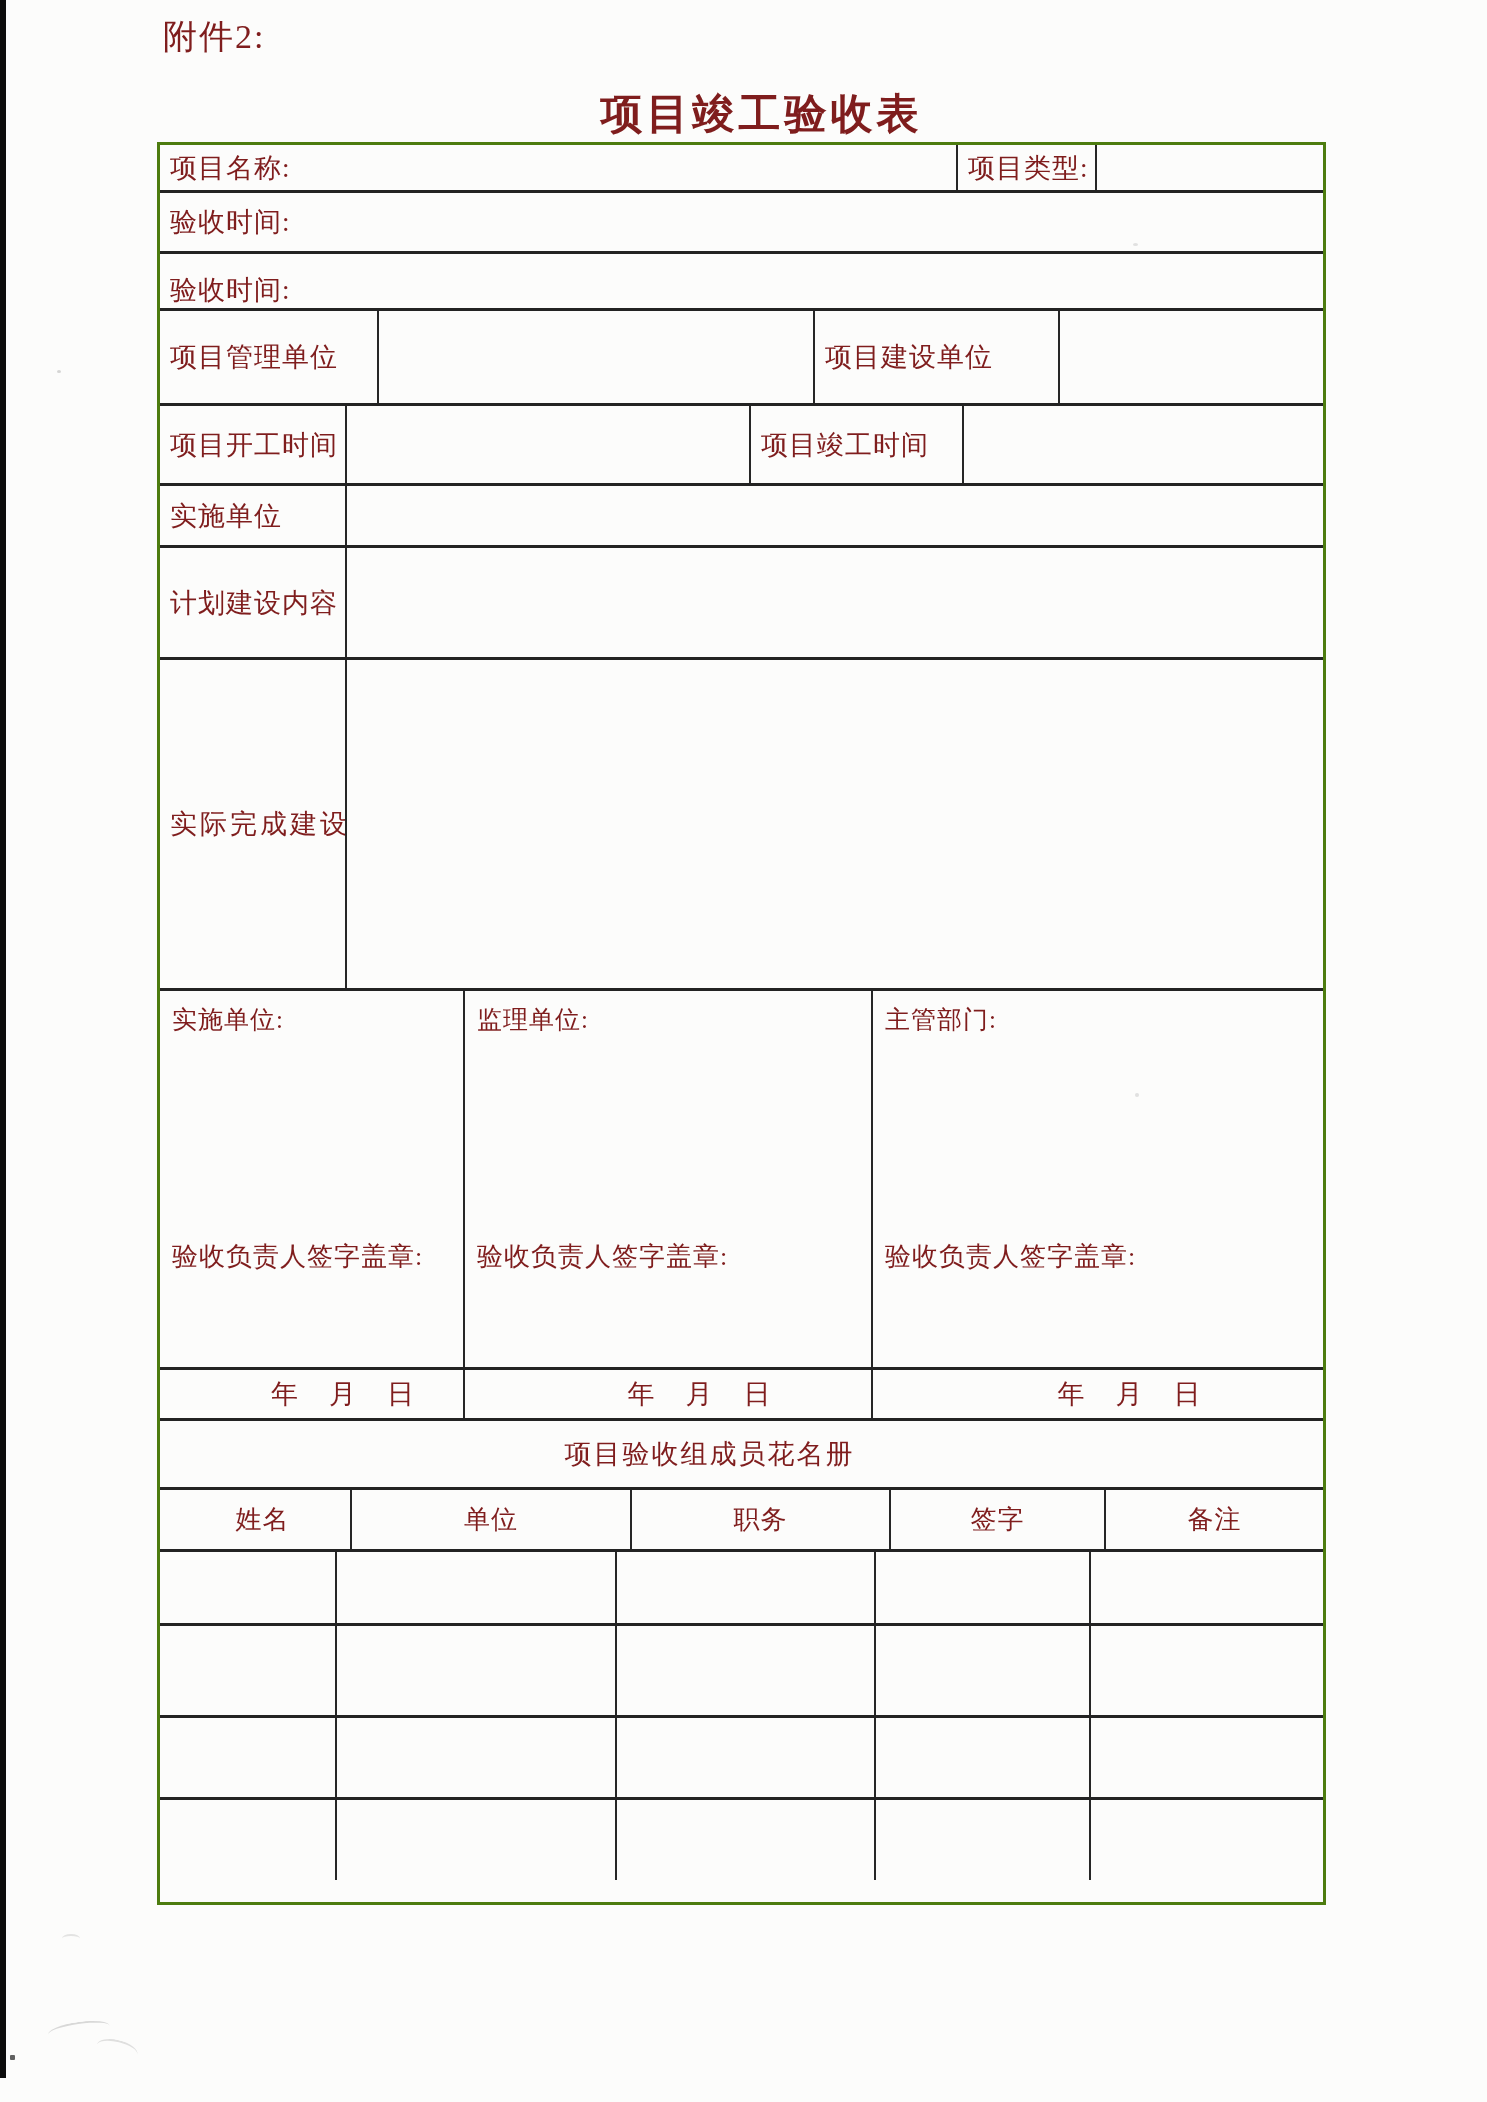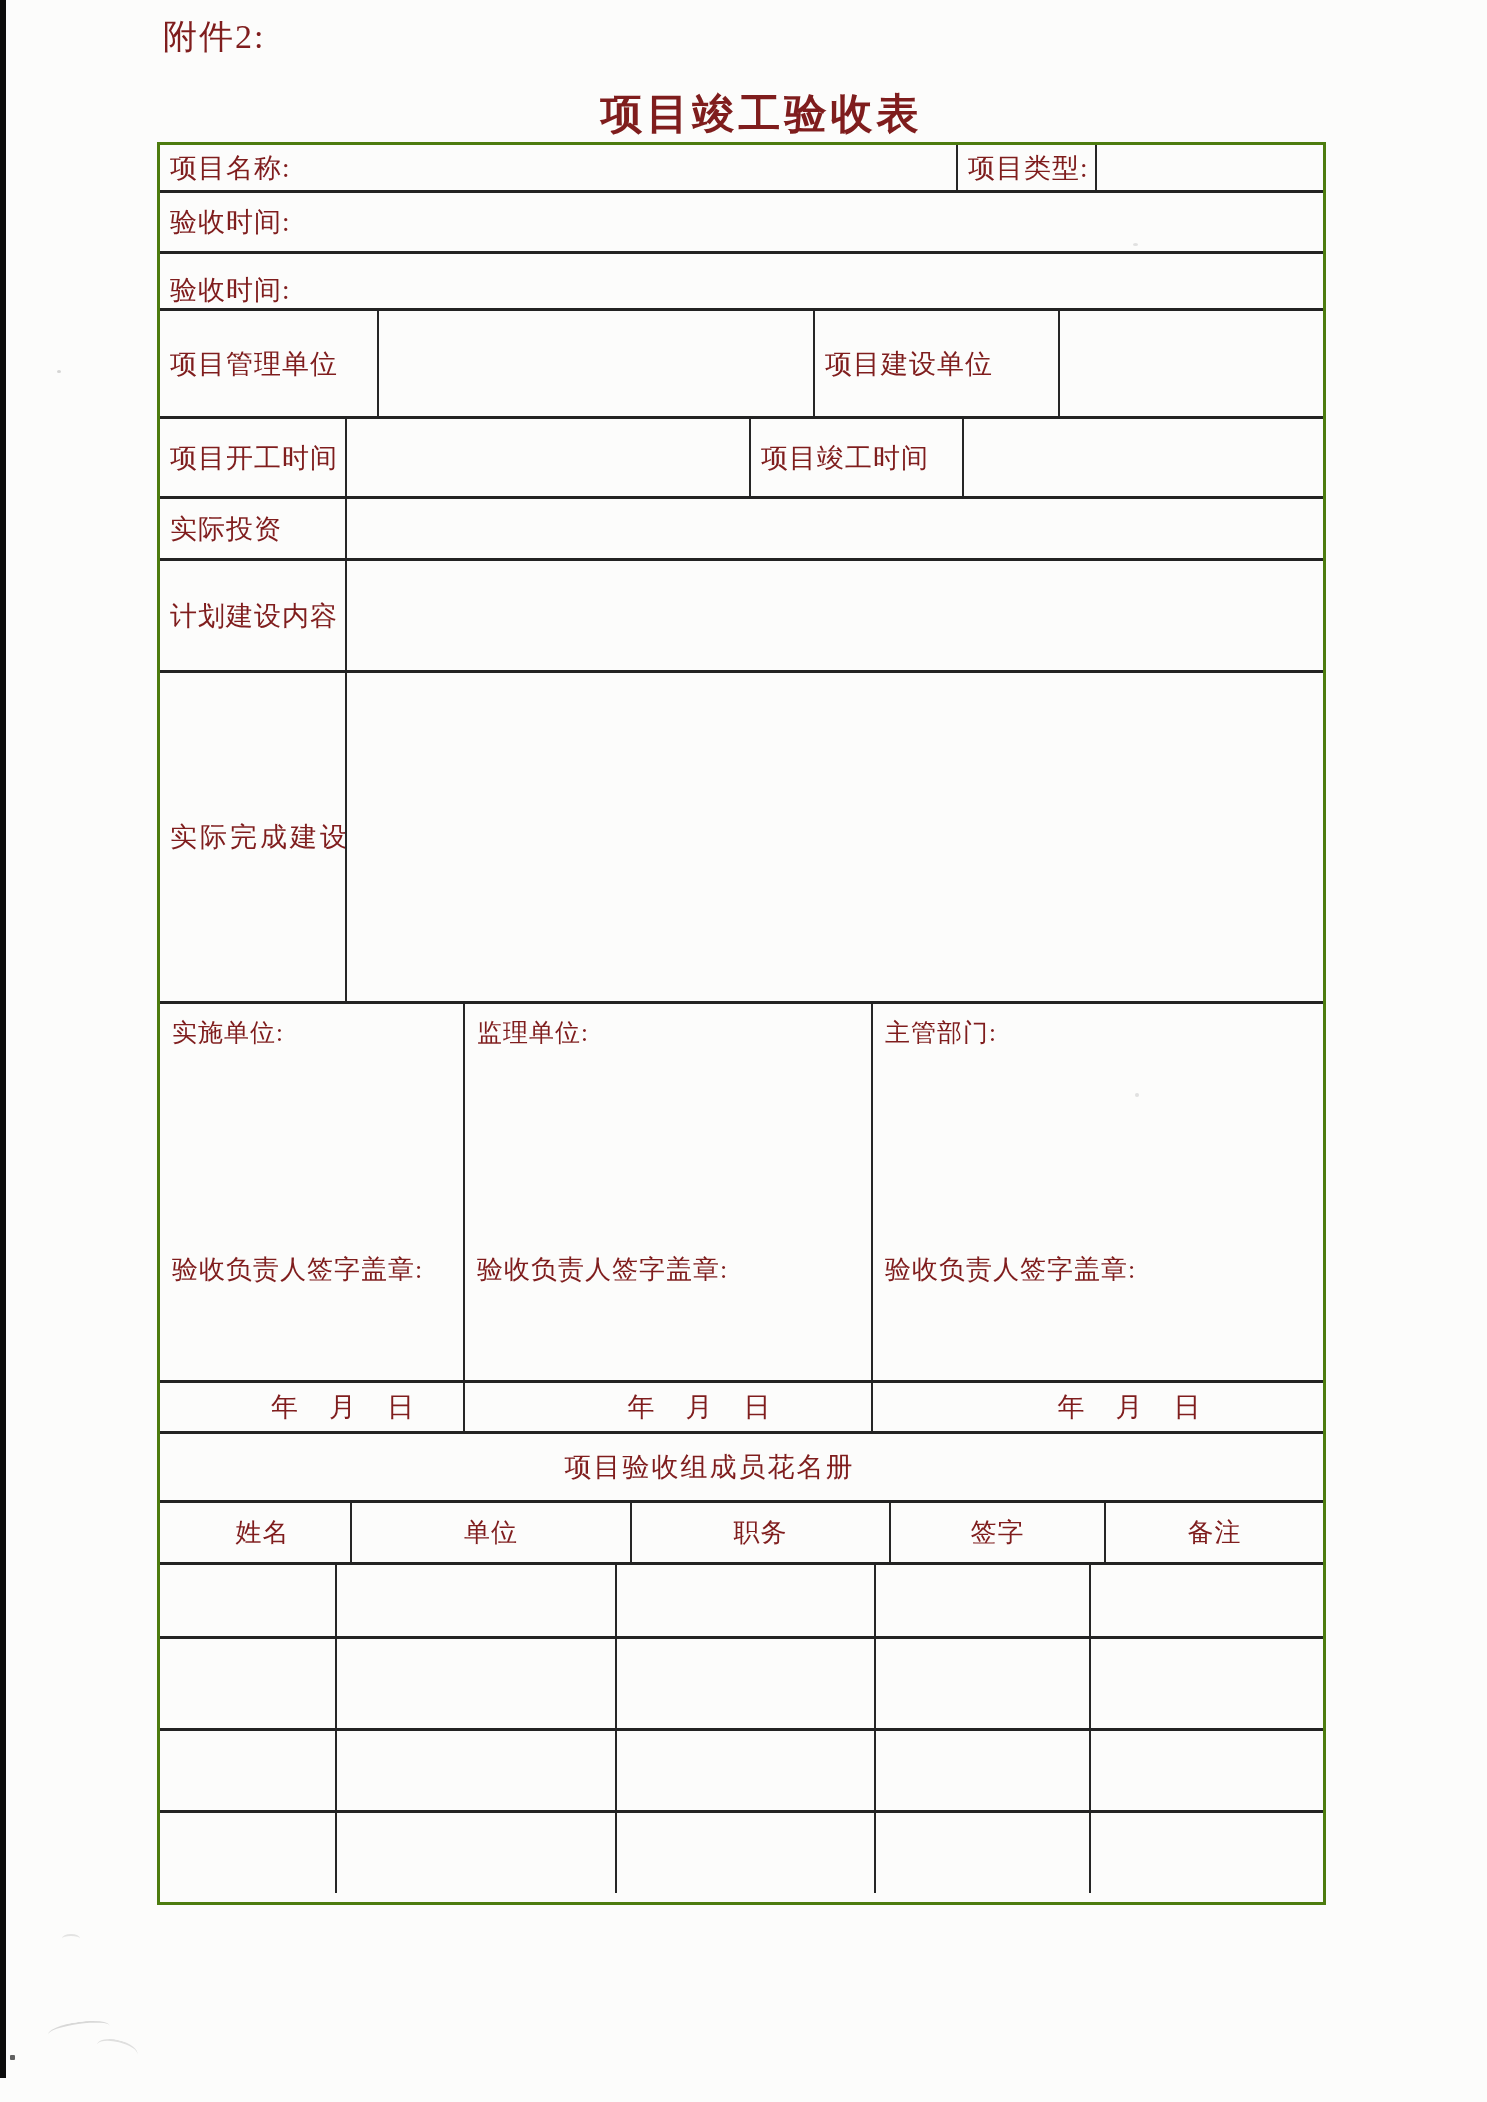--- a/index.html
+++ b/index.html
@@ -49,21 +49,21 @@
     box-sizing:border-box;
     border-left:2px solid #262626;
     overflow:hidden;
   }
   .cell:first-child{border-left:none;}
   .cell.center{justify-content:center;padding-left:0;}
   .lbl{font-size:27px;letter-spacing:1px;white-space:pre;}
 
   
   .r1{height:45px;}  .r2{height:61px;}  .r3{height:57px;align-items:flex-end;}
-  .r4{height:108px;gap:32px;}  .r5{height:80px;}  .r6{height:62px;}
+  .r4{height:95px;gap:32px;}  .r5{height:80px;}  .r6{height:62px;}
   .r7{height:112px;text-align:center;} .r8{height:331px;} .r9{height:379px;}
   .r10{height:51px;} .r11{height:69px;} .r12{height:62px;padding-left:15px;}
   .rd1{height:74px;} .rd2{height:92px;} .rd3{height:82px;} .rd4{height:83px;}
 
   
   .c-r1a{width:796px;} .c-r1b{width:139px;} .c-r1c{flex:1;}
   .c-lab{width:185px;} .c-val1{width:404px;} .c-lab2{width:213px;} .c-val2{flex:1;}
   .c-full{flex:1;}
   .c-s1{width:303px;} .c-s2{width:408px;} .c-s3{flex:1;}
   .c-n1{width:175px;} .c-n2{width:280px;} .c-n3{width:259px;} .c-n4{width:215px;} .c-n5{flex:1;}
@@ -128,21 +128,21 @@
       </div>
       <div class="cell c-val1"></div>
       <div class="cell c-lab2">
         <span class="lbl">项目竣工时间</span>
       </div>
       <div class="cell c-val2"></div>
     </div>
 
     <div class="trow r6">
       <div class="cell c-lab">
-        <span class="lbl">实际投资</span>
+        <span class="lbl">实施单位</span>
       </div>
       <div class="cell c-full"></div>
     </div>
 
     <div class="trow r7">
       <div class="cell c-lab">
         <span class="lbl">计划建设内容</span>
       </div>
       <div class="cell c-full"></div>
     </div>

